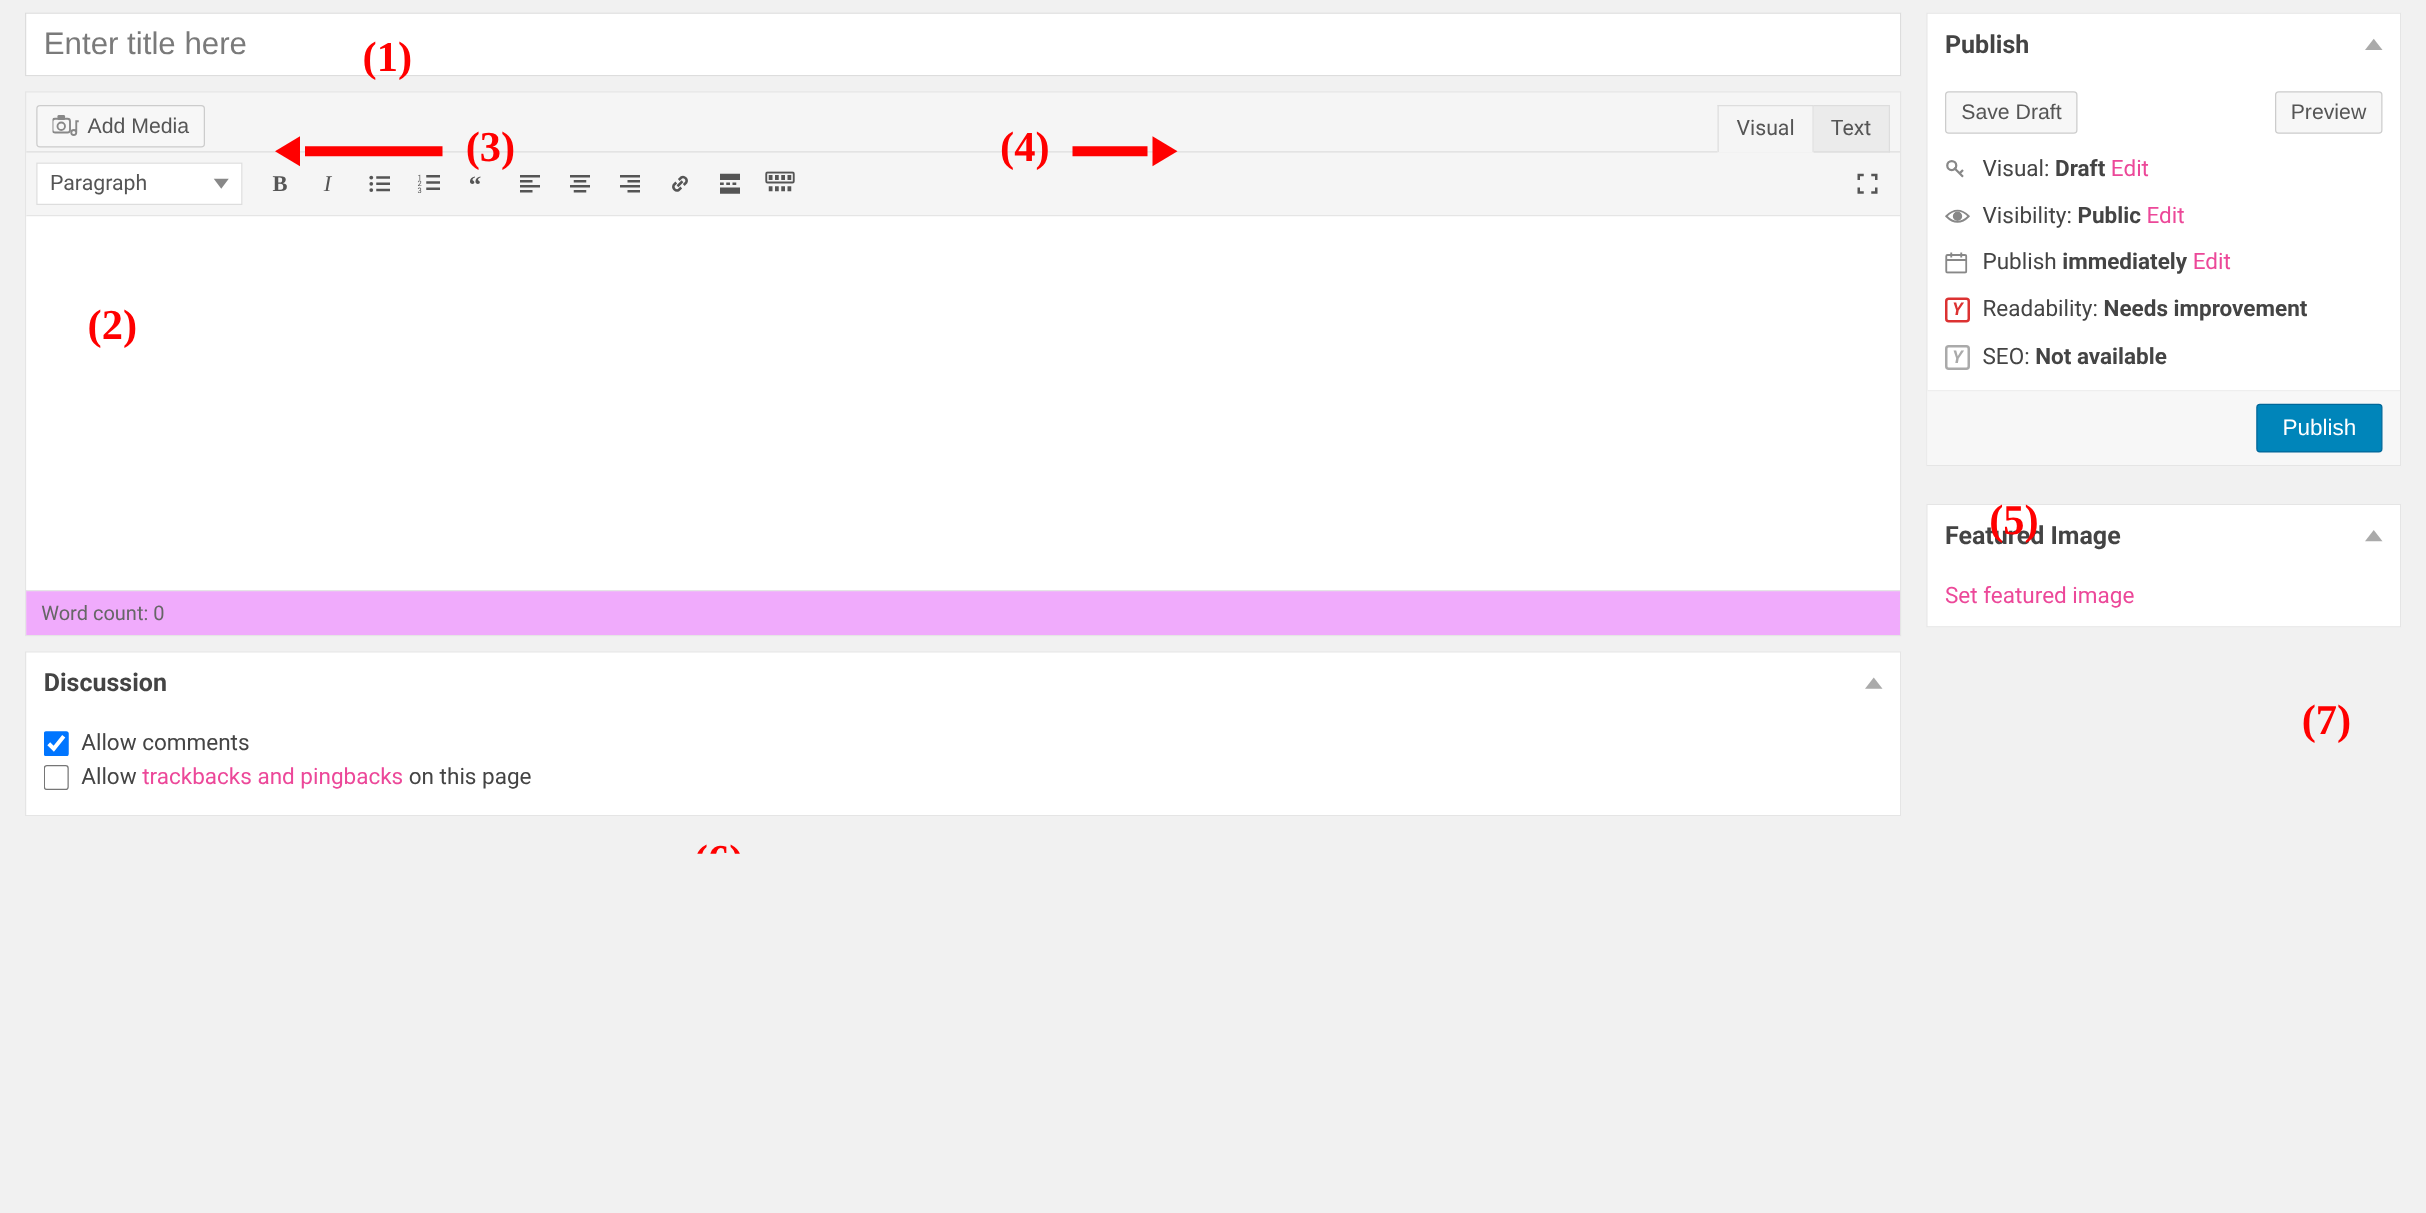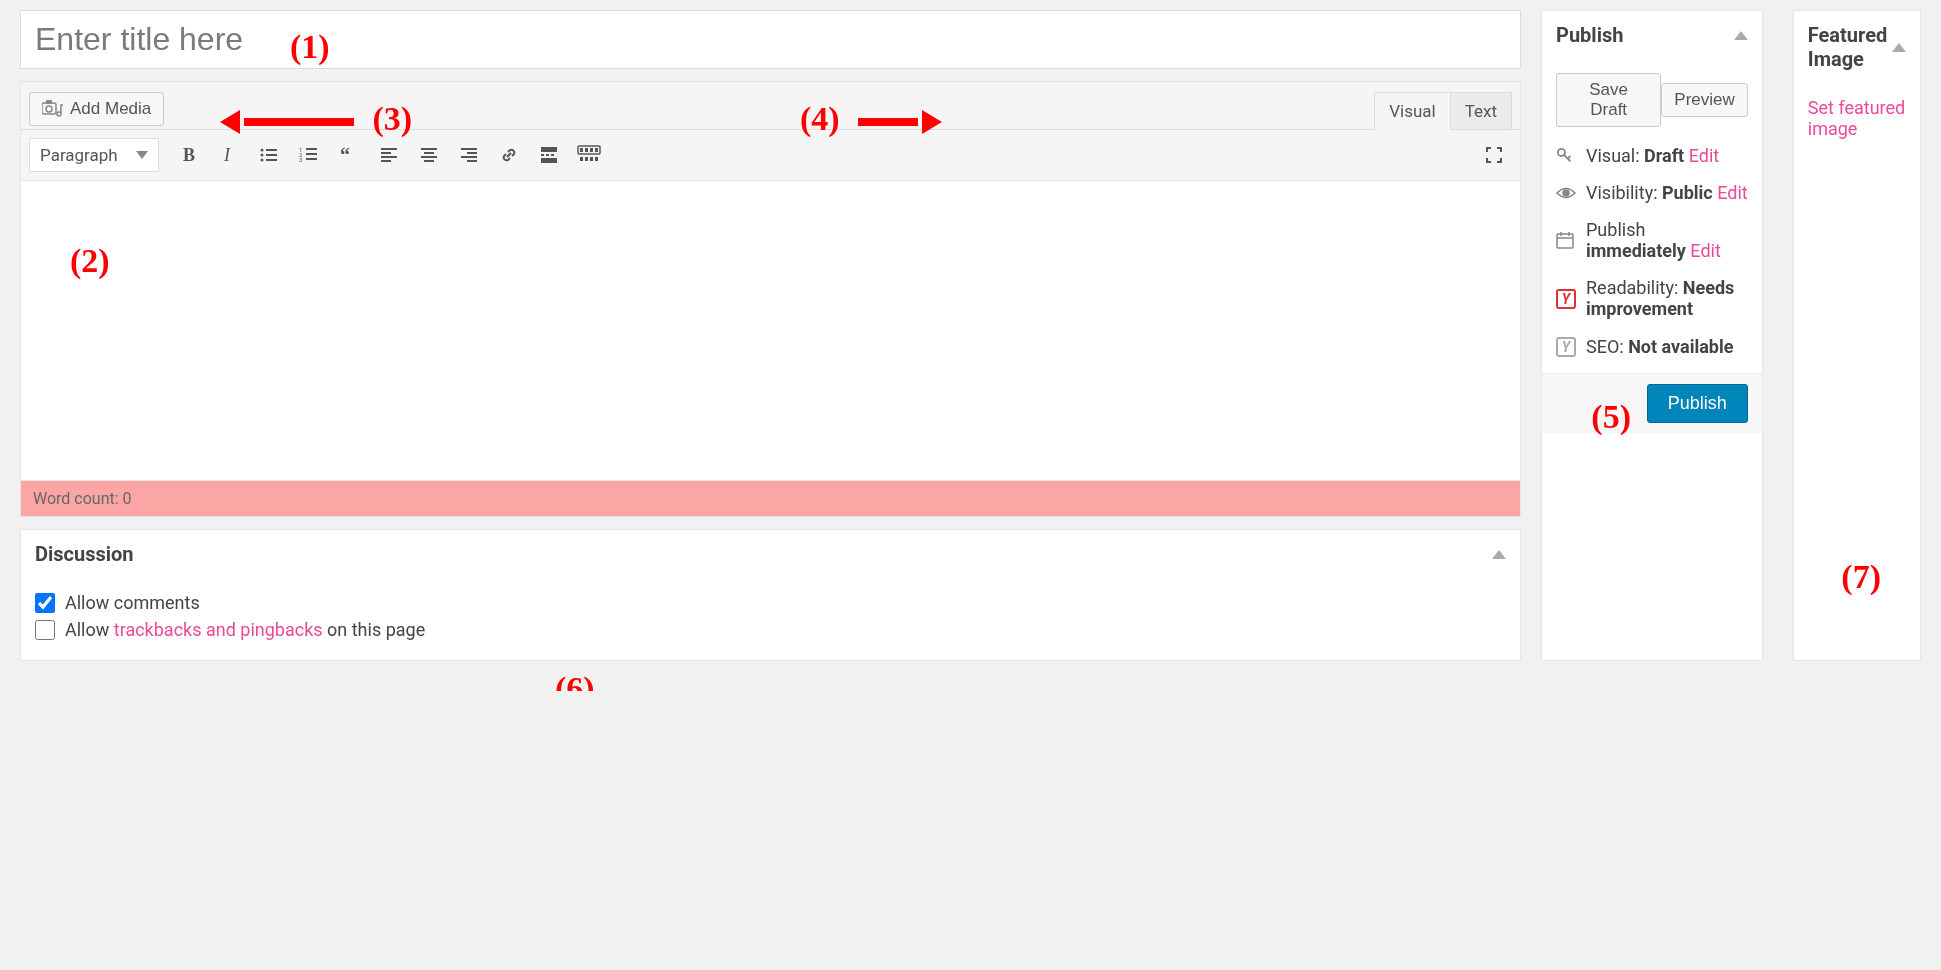--- a/index.html
+++ b/index.html
@@ -5,27 +5,27 @@
   * { box-sizing: border-box; margin: 0; padding: 0; }
   body {
     font-family: -apple-system, BlinkMacSystemFont, "Segoe UI", Roboto, sans-serif;
     background: #f1f1f1;
     padding: 10px 20px 30px 20px;
     font-size: 13px;
     color: #444;
   }
   .layout { display: flex; gap: 20px; position: relative; }
   .main { flex: 1; display: flex; flex-direction: column; gap: 12px; }
-  .sidebar { width: 380px; display: flex; flex-direction: row; gap: 30px; }
+  .sidebar { width: 380px; display: flex; flex-direction: column; gap: 30px; }
 
   
   .title-input {
     width: 100%;
     padding: 10px 14px;
-    font-size: 32px;
+    font-size: 25px;
     border: 1px solid #ddd;
     background: #fff;
     color: #333;
     outline: none;
   }
   .title-input::placeholder { color: #7a7a7a; }
 
   
   .editor-wrap { border: 1px solid #e5e5e5; background: #f5f5f5; }
   .media-row {
@@ -44,37 +44,37 @@
     border: 1px solid #ddd; background: #ebebeb; cursor: pointer;
   }
   .tab.active { background: #f5f5f5; border-bottom-color: #f5f5f5; }
   .tab + .tab { border-left: none; }
 
   .toolbar {
     display: flex; align-items: center; gap: 4px; padding: 8px;
     border-top: 1px solid #ddd; background:#f5f5f5;
   }
   .format-select {
-    height: 34px; width: 130px; padding: 0 10px; font-size: 17px;
+    height: 34px; width: 165px; padding: 0 10px; font-size: 17px;
     border: 1px solid #ddd; background: #fff; color: #555;
     display:flex; align-items:center; justify-content:space-between;
     margin-right:8px; cursor:pointer;
   }
   .tb-btn {
     width: 36px; height: 34px; display: inline-flex;
     align-items: center; justify-content: center;
     color: #555; cursor: pointer; border-radius:2px;
   }
   .tb-spacer { flex:1; }
 
   .editor-area {
     background: #fff; height: 300px; border-top: 1px solid #e5e5e5;
   }
   .status-bar {
-    padding: 8px 12px; font-size: 16px; color: #666; background:#fca5a5;
+    padding: 8px 12px; font-size: 16px; color: #666; background:#f0abfc;
     border-top:1px solid #e5e5e5;
   }
 
   
   .postbox {
     background: #fff; border: 1px solid #e5e5e5;
   }
   .postbox-header {
     display: flex; justify-content: space-between; align-items: center;
     padding: 12px 14px; font-size: 20px; font-weight: 700; cursor:pointer;

